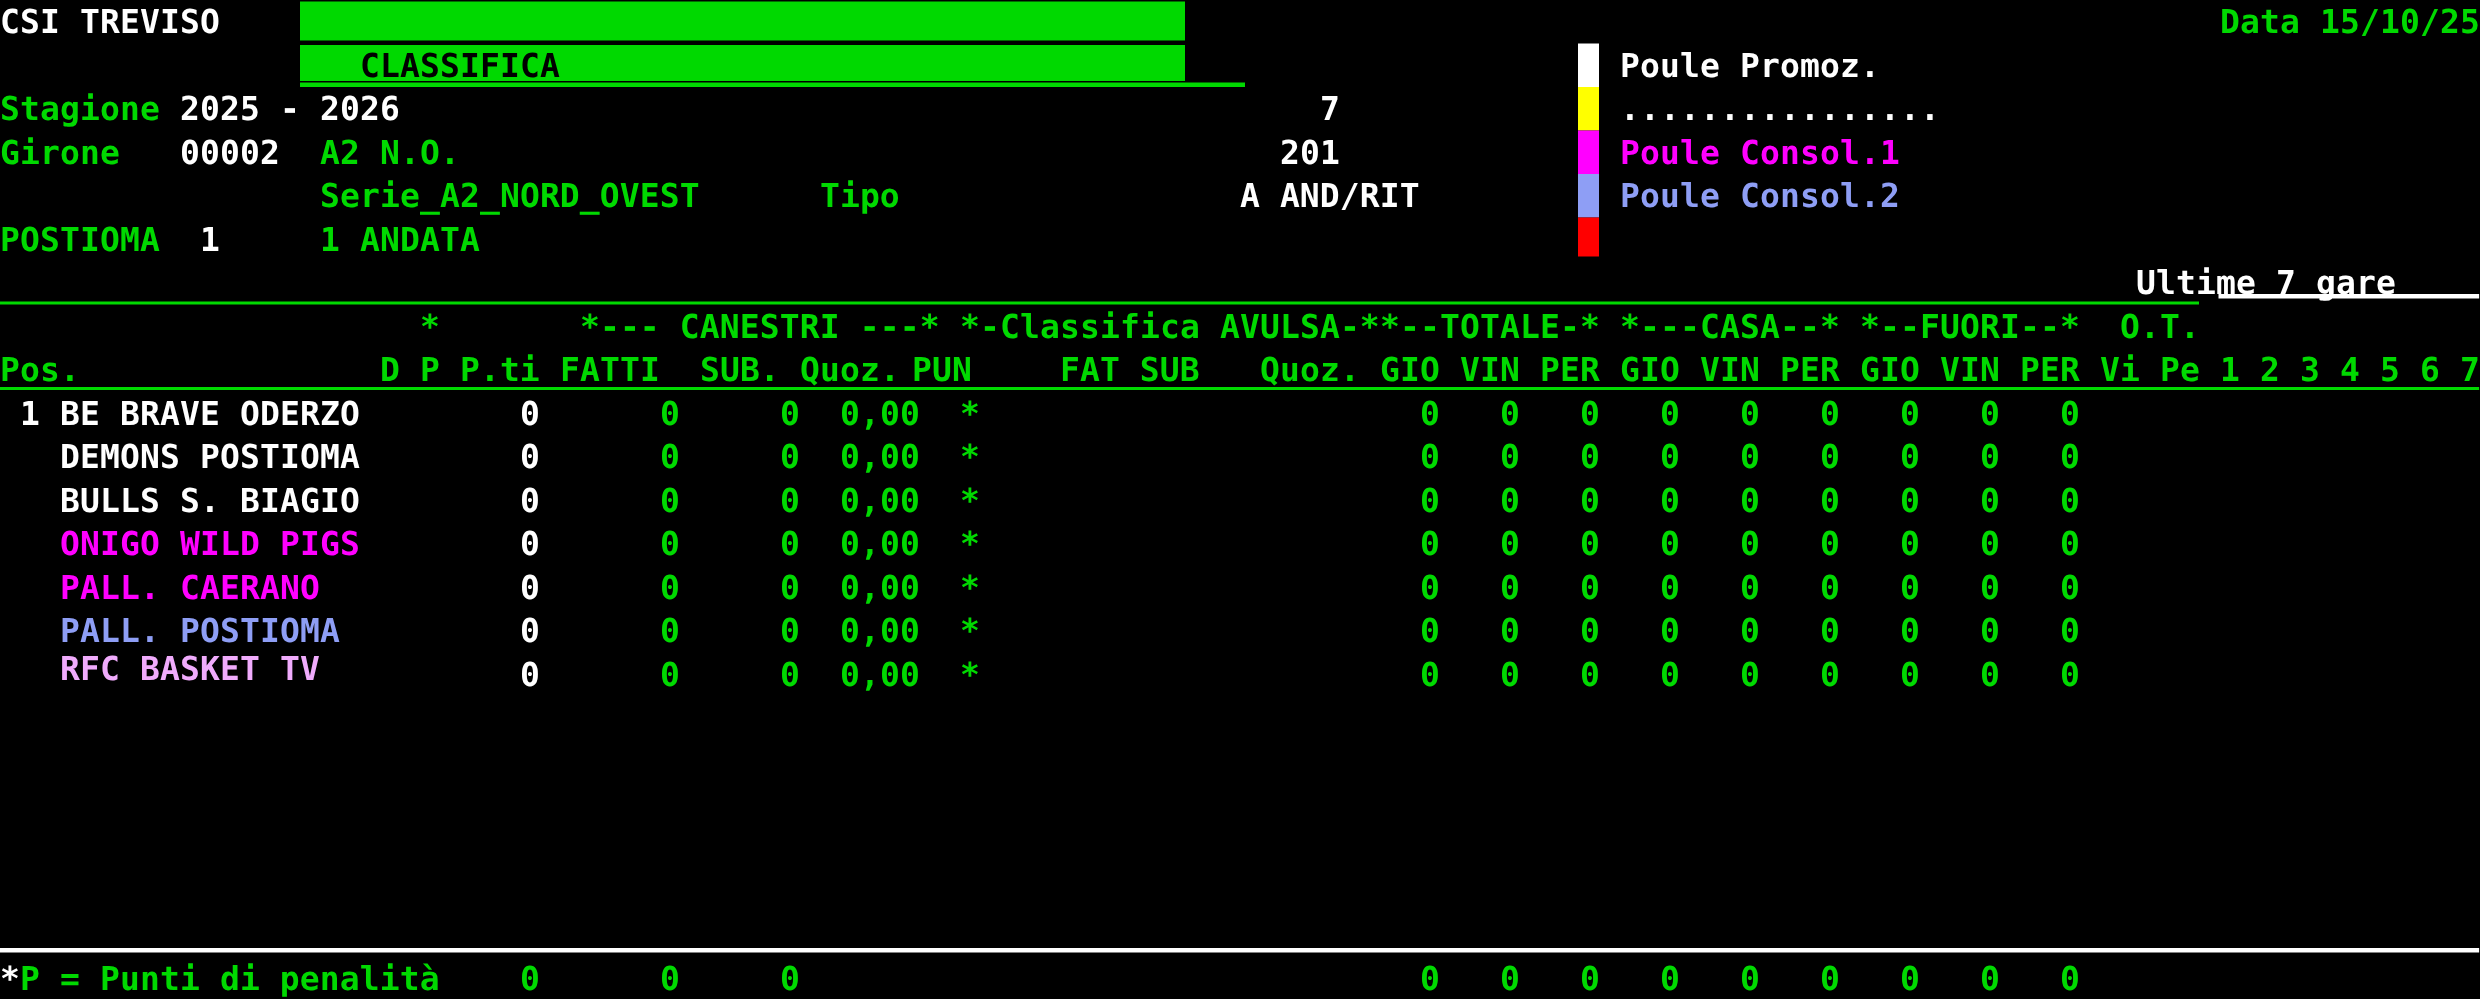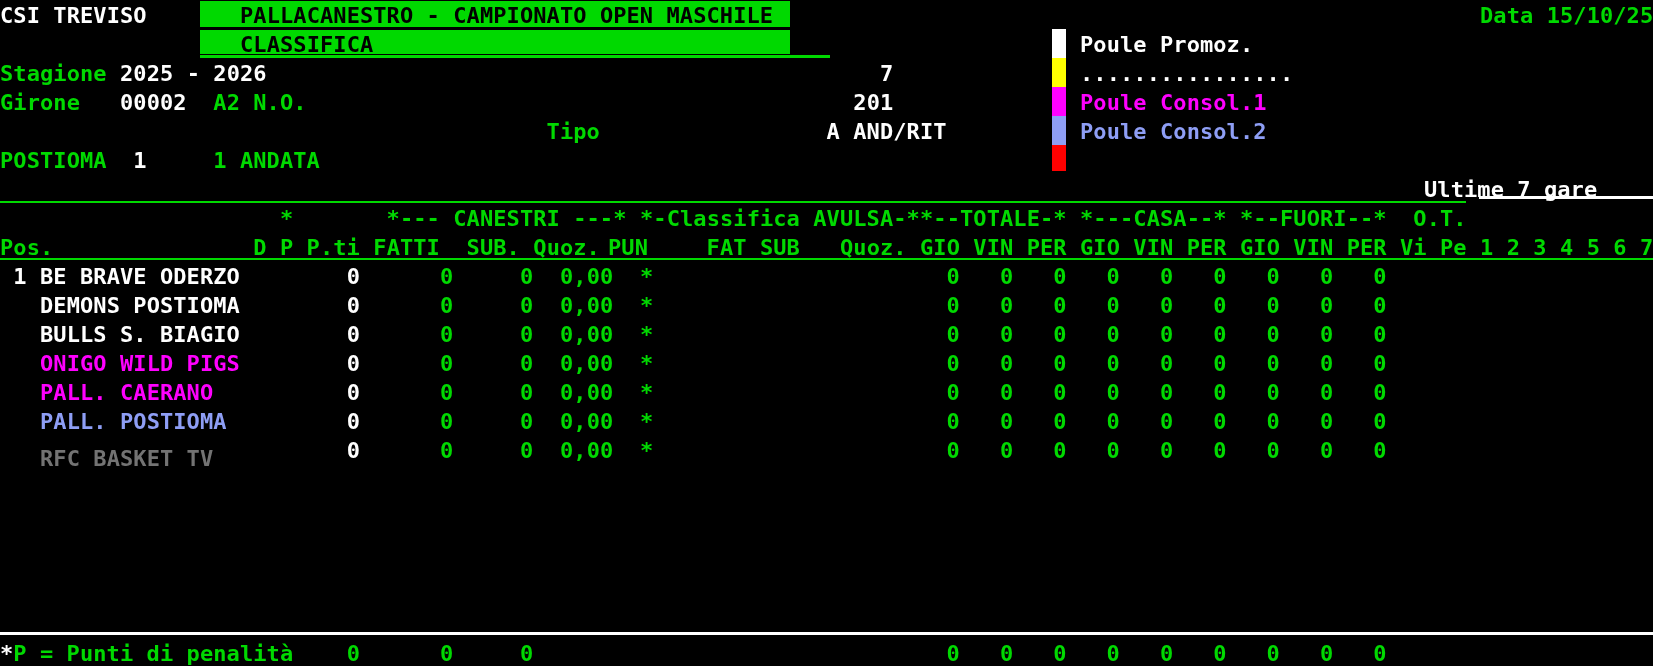--- a/index.html
+++ b/index.html
@@ -15,35 +15,35 @@
   .hl-green{background:#00d900;height:2.5px;}
   .hl-white{background:#ffffff;height:2.5px;}
 </style>
 </head>
 <body>
 
 <div id="screen">
 
   <span class="t w" style="left:0;top:5px">CSI TREVISO</span>
   <div class="rect banner" style="left:200px;top:1px;width:590px;height:26px"></div>
-  <span class="t k" style="left:240px;top:5px">PALLACANESTRO - CAMPIONATO OPEN MASCHILE</span>
   <div class="rect banner" style="left:200px;top:30px;width:590px;height:24px"></div>
   <span class="t k" style="left:240px;top:34px">CLASSIFICA</span>
   <div class="rect hl-green" style="left:200px;top:55px;width:630px"></div>
   <span class="t g" style="left:1480px;top:5px">Data 15/10/25</span>
 
   <span class="t g" style="left:0;top:63px">Stagione</span>
   <span class="t w" style="left:120px;top:63px">2025 - 2026</span>
   <span class="t w" style="left:880px;top:63px">7</span>
 
   <span class="t g" style="left:0;top:92px">Girone</span>
   <span class="t w" style="left:120px;top:92px">00002</span>
   <span class="t g" style="left:213.3px;top:92px">A2 N.O.</span>
   <span class="t w" style="left:853.3px;top:92px">201</span>
 
+  <span class="t g" style="left:213.3px;top:121px">Serie_A2_NORD_OVEST</span>
   <span class="t g" style="left:546.6px;top:121px">Tipo</span>
   <span class="t w" style="left:826.6px;top:121px">A AND/RIT</span>
 
   <span class="t g" style="left:0;top:150px">POSTIOMA</span>
   <span class="t w" style="left:133.3px;top:150px">1</span>
   <span class="t g" style="left:213.3px;top:150px">1 ANDATA</span>
 
   <div id="legend">
       <div class="rect" style="left: 1052px; top: 29px; width: 14px; height: 29px; background: rgb(255, 255, 255);"></div>
       <span class="t" style="left: 1080px; top: 34px; color: rgb(255, 255, 255);">Poule Promoz.</span>
@@ -183,21 +183,21 @@
         <span class="t" style="left: 1000px; top: 411px; color: rgb(0, 217, 0);">0</span>
         <span class="t" style="left: 1053.3px; top: 411px; color: rgb(0, 217, 0);">0</span>
         <span class="t" style="left: 1106.6px; top: 411px; color: rgb(0, 217, 0);">0</span>
         <span class="t" style="left: 1160px; top: 411px; color: rgb(0, 217, 0);">0</span>
         <span class="t" style="left: 1213.3px; top: 411px; color: rgb(0, 217, 0);">0</span>
         <span class="t" style="left: 1266.6px; top: 411px; color: rgb(0, 217, 0);">0</span>
         <span class="t" style="left: 1320px; top: 411px; color: rgb(0, 217, 0);">0</span>
         <span class="t" style="left: 1373.3px; top: 411px; color: rgb(0, 217, 0);">0</span>
       </div>
       <div>
-        <span class="t" style="left: 40px; top: 448px; color: #737373;">RFC BASKET TV</span>
+        <span class="t" style="left: 40px; top: 436px; color: #f0abfc;">RFC BASKET TV</span>
         <span class="t" style="left: 346.7px; top: 440px; color: rgb(255, 255, 255);">0</span>
         <span class="t" style="left: 440px; top: 440px; color: rgb(0, 217, 0);">0</span>
         <span class="t" style="left: 520px; top: 440px; color: rgb(0, 217, 0);">0</span>
         <span class="t" style="left: 560px; top: 440px; color: rgb(0, 217, 0);">0,00</span>
         <span class="t" style="left: 640px; top: 440px; color: rgb(0, 217, 0);">*</span>
         <span class="t" style="left: 946.6px; top: 440px; color: rgb(0, 217, 0);">0</span>
         <span class="t" style="left: 1000px; top: 440px; color: rgb(0, 217, 0);">0</span>
         <span class="t" style="left: 1053.3px; top: 440px; color: rgb(0, 217, 0);">0</span>
         <span class="t" style="left: 1106.6px; top: 440px; color: rgb(0, 217, 0);">0</span>
         <span class="t" style="left: 1160px; top: 440px; color: rgb(0, 217, 0);">0</span>

